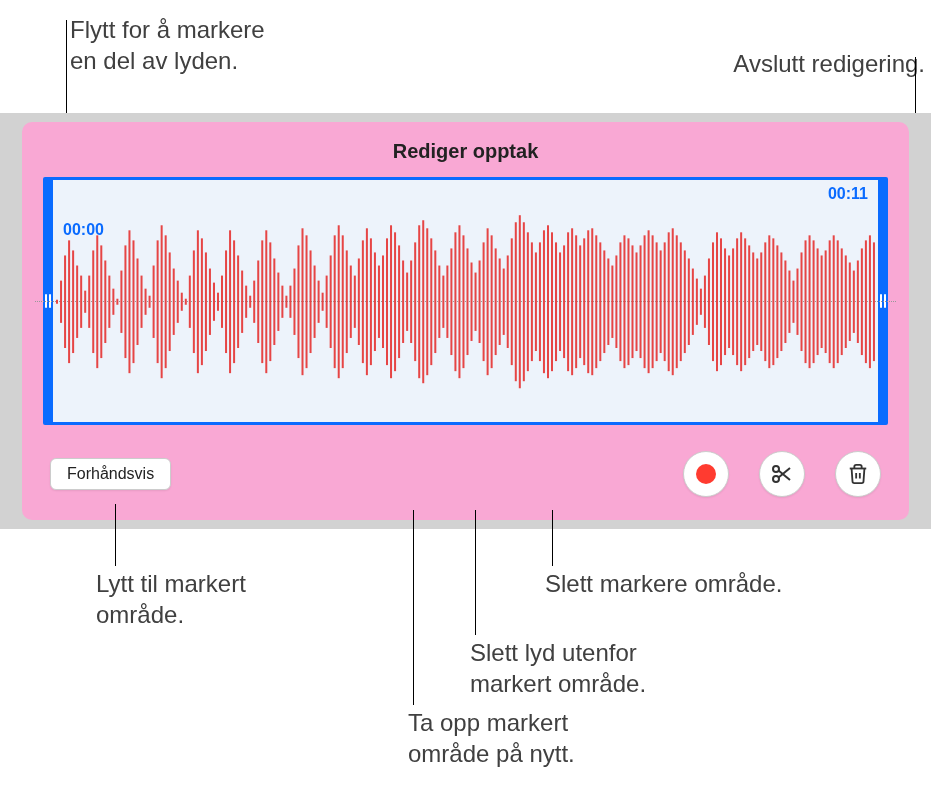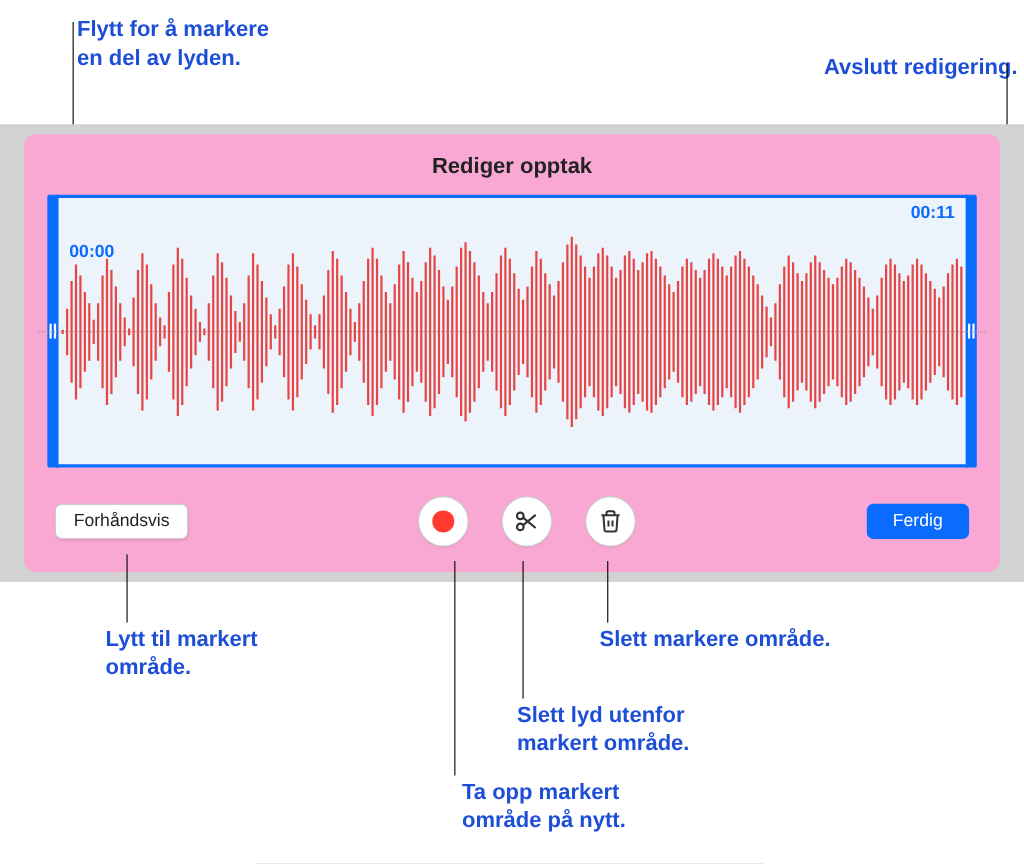--- a/index.html
+++ b/index.html
@@ -9,24 +9,23 @@
     }
     body {
       font-family: -apple-system, BlinkMacSystemFont, "Helvetica Neue", Arial, sans-serif;
       background: #fff;
       width: 931px;
       height: 785px;
       position: relative;
     }
     .callout {
       position: absolute;
-      font-size: 20px;
-      color: #1d4ed8;
+      font-size: 24px;
+      color: #404040;
       line-height: 1.3;
-      font-weight: bold;
     }
     .callout-line {
       position: absolute;
       background: #000;
     }
     .gray-band {
       position: absolute;
       left: 0;
       right: 0;
       top: 113px;
@@ -414,30 +413,29 @@
       <button class="icon-btn">
         <svg width="22" height="22" viewBox="0 0 24 24" fill="none" stroke="#333" stroke-width="2">
           <polyline points="3 6 5 6 21 6"></polyline>
           <path d="M19 6l-1 14a2 2 0 0 1-2 2H8a2 2 0 0 1-2-2L5 6"></path>
           <path d="M10 11v6M14 11v6"></path>
           <path d="M8 6V4a2 2 0 0 1 2-2h4a2 2 0 0 1 2 2v2"></path>
         </svg>
       </button>
     </div>
 
-    <button class="btn-done">Ferdig</button>
   </div>
 </div>
 
 <div class="callout-line" style="left:115px; top:504px; width:1px; height:62px;"></div>
 <div class="callout" style="top:568px; left:96px; white-space:pre-line;">Lytt til markert
 område.</div>
 
 <div class="callout-line" style="left:413px; top:510px; width:1px; height:195px;"></div>
-<div class="callout" style="top:707px; left:420px; white-space:pre-line;">Ta opp markert
+<div class="callout" style="top:707px; left:408px; white-space:pre-line;">Ta opp markert
 område på nytt.</div>
 
 <div class="callout-line" style="left:475px; top:510px; width:1px; height:125px;"></div>
 <div class="callout" style="top:637px; left:470px; white-space:pre-line;">Slett lyd utenfor
 markert område.</div>
 
 <div class="callout-line" style="left:552px; top:510px; width:1px; height:56px;"></div>
 <div class="callout" style="top:568px; left:545px;">Slett markere område.</div>
 
 </body></html>

